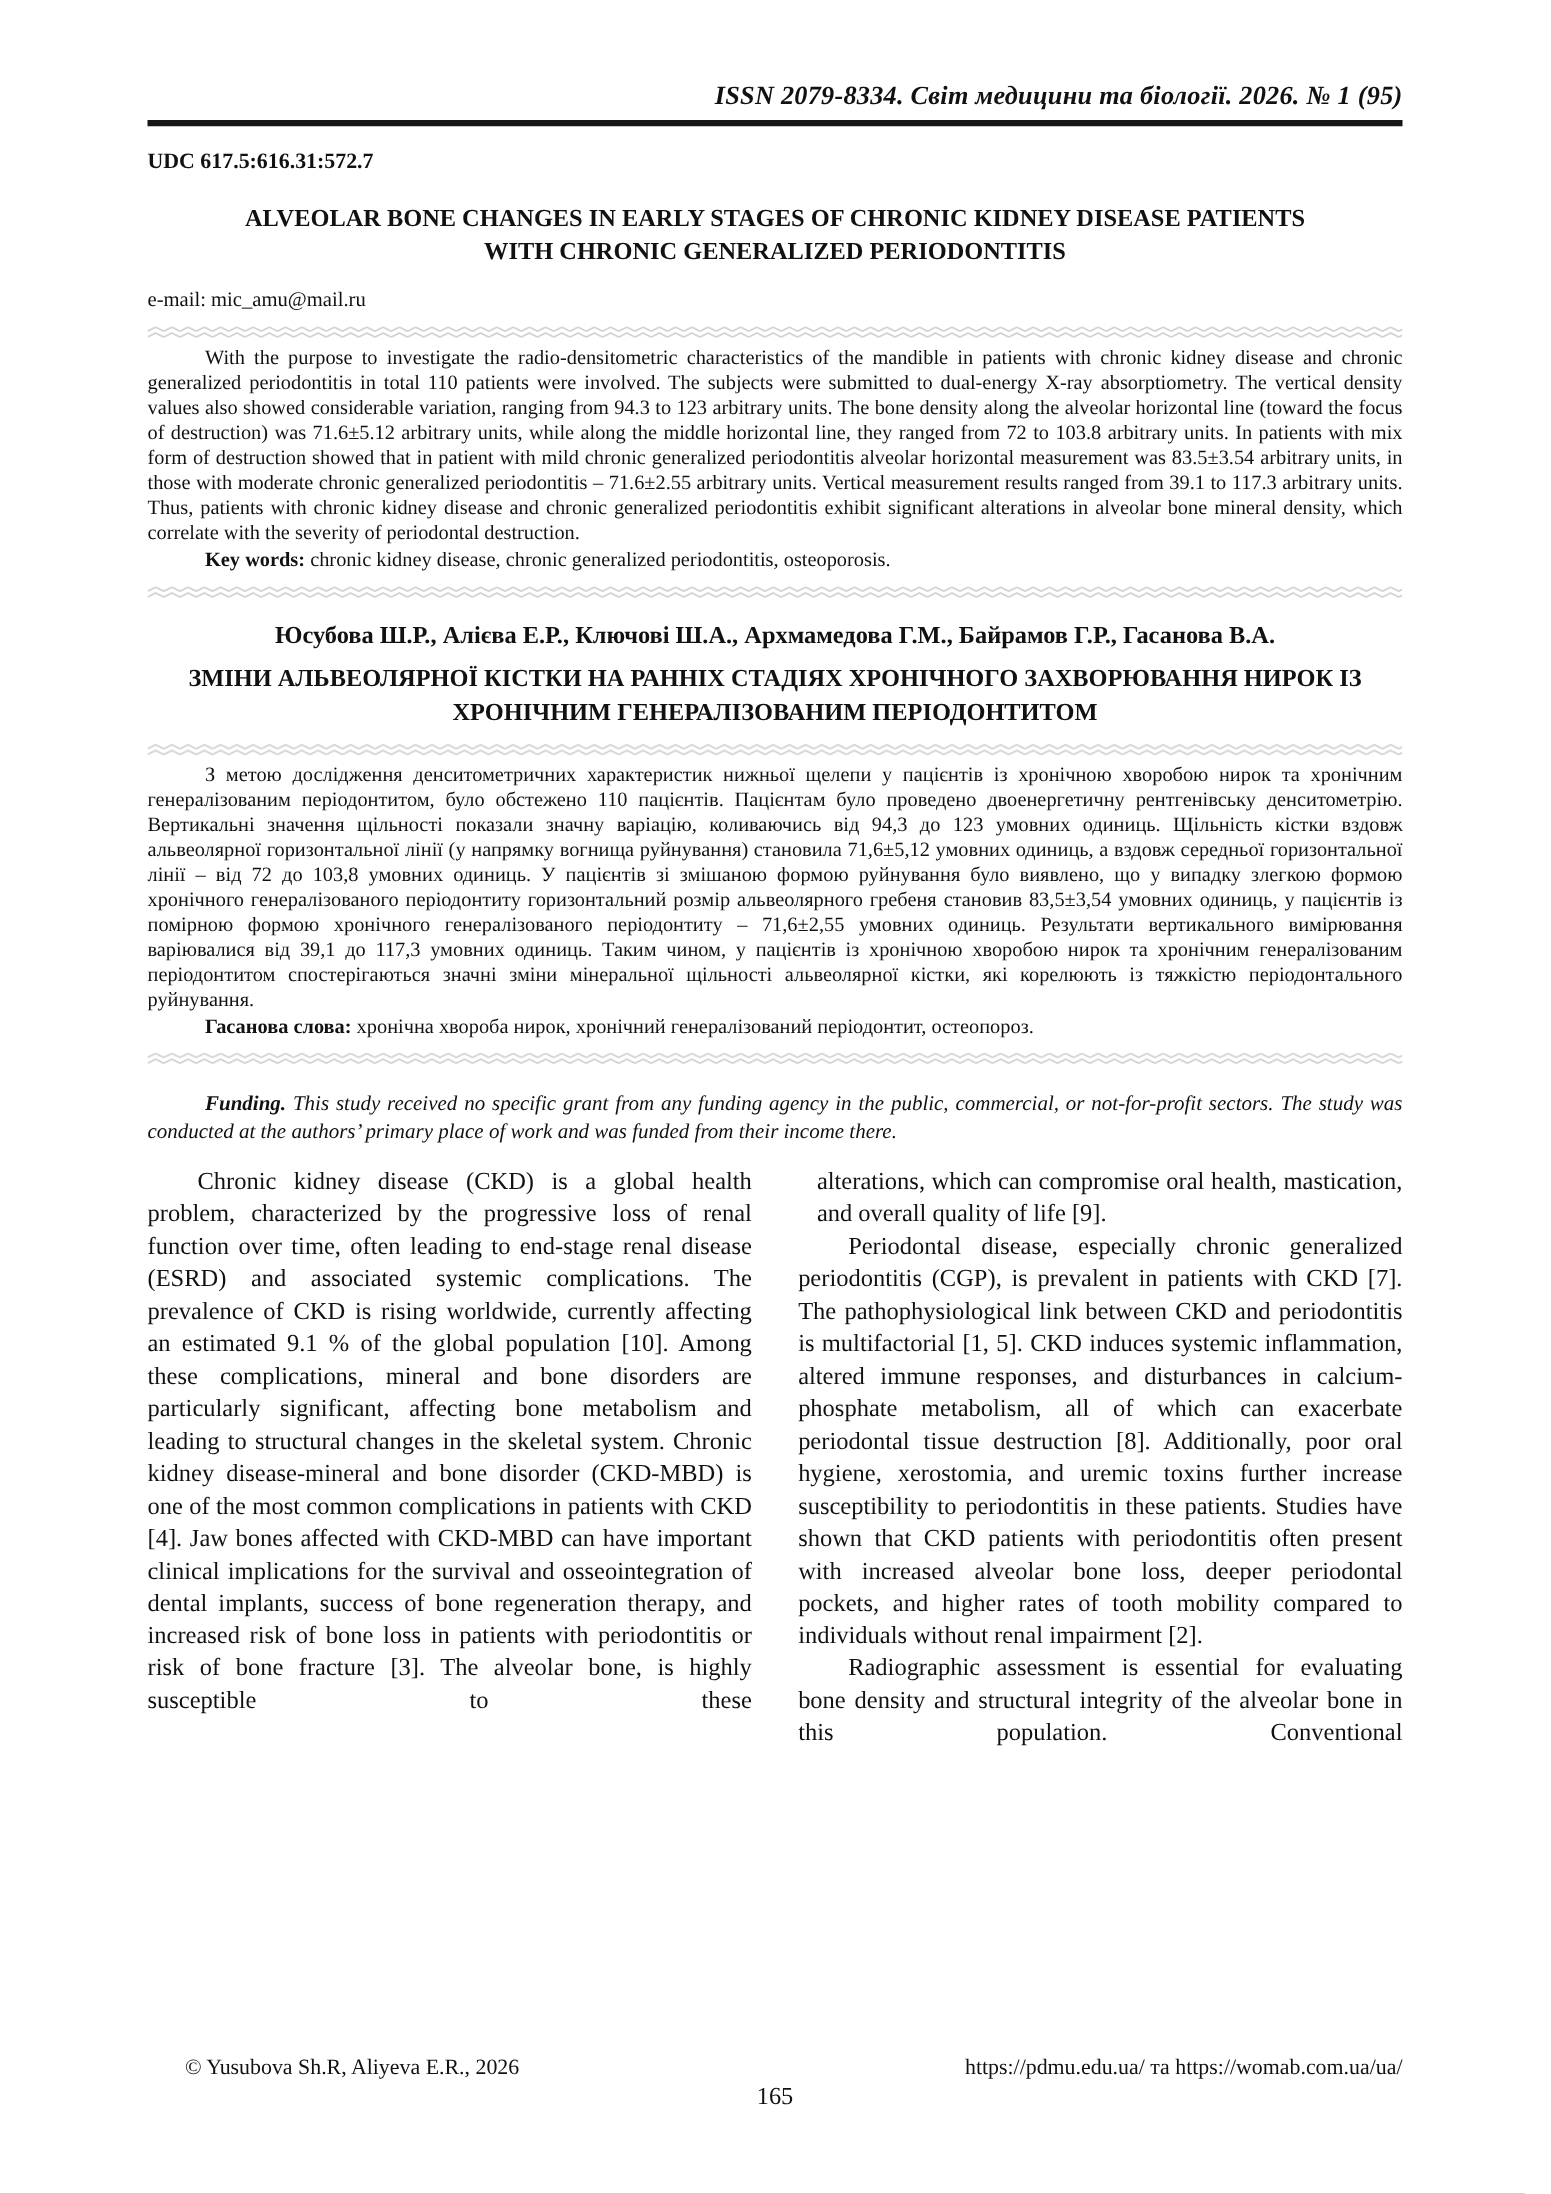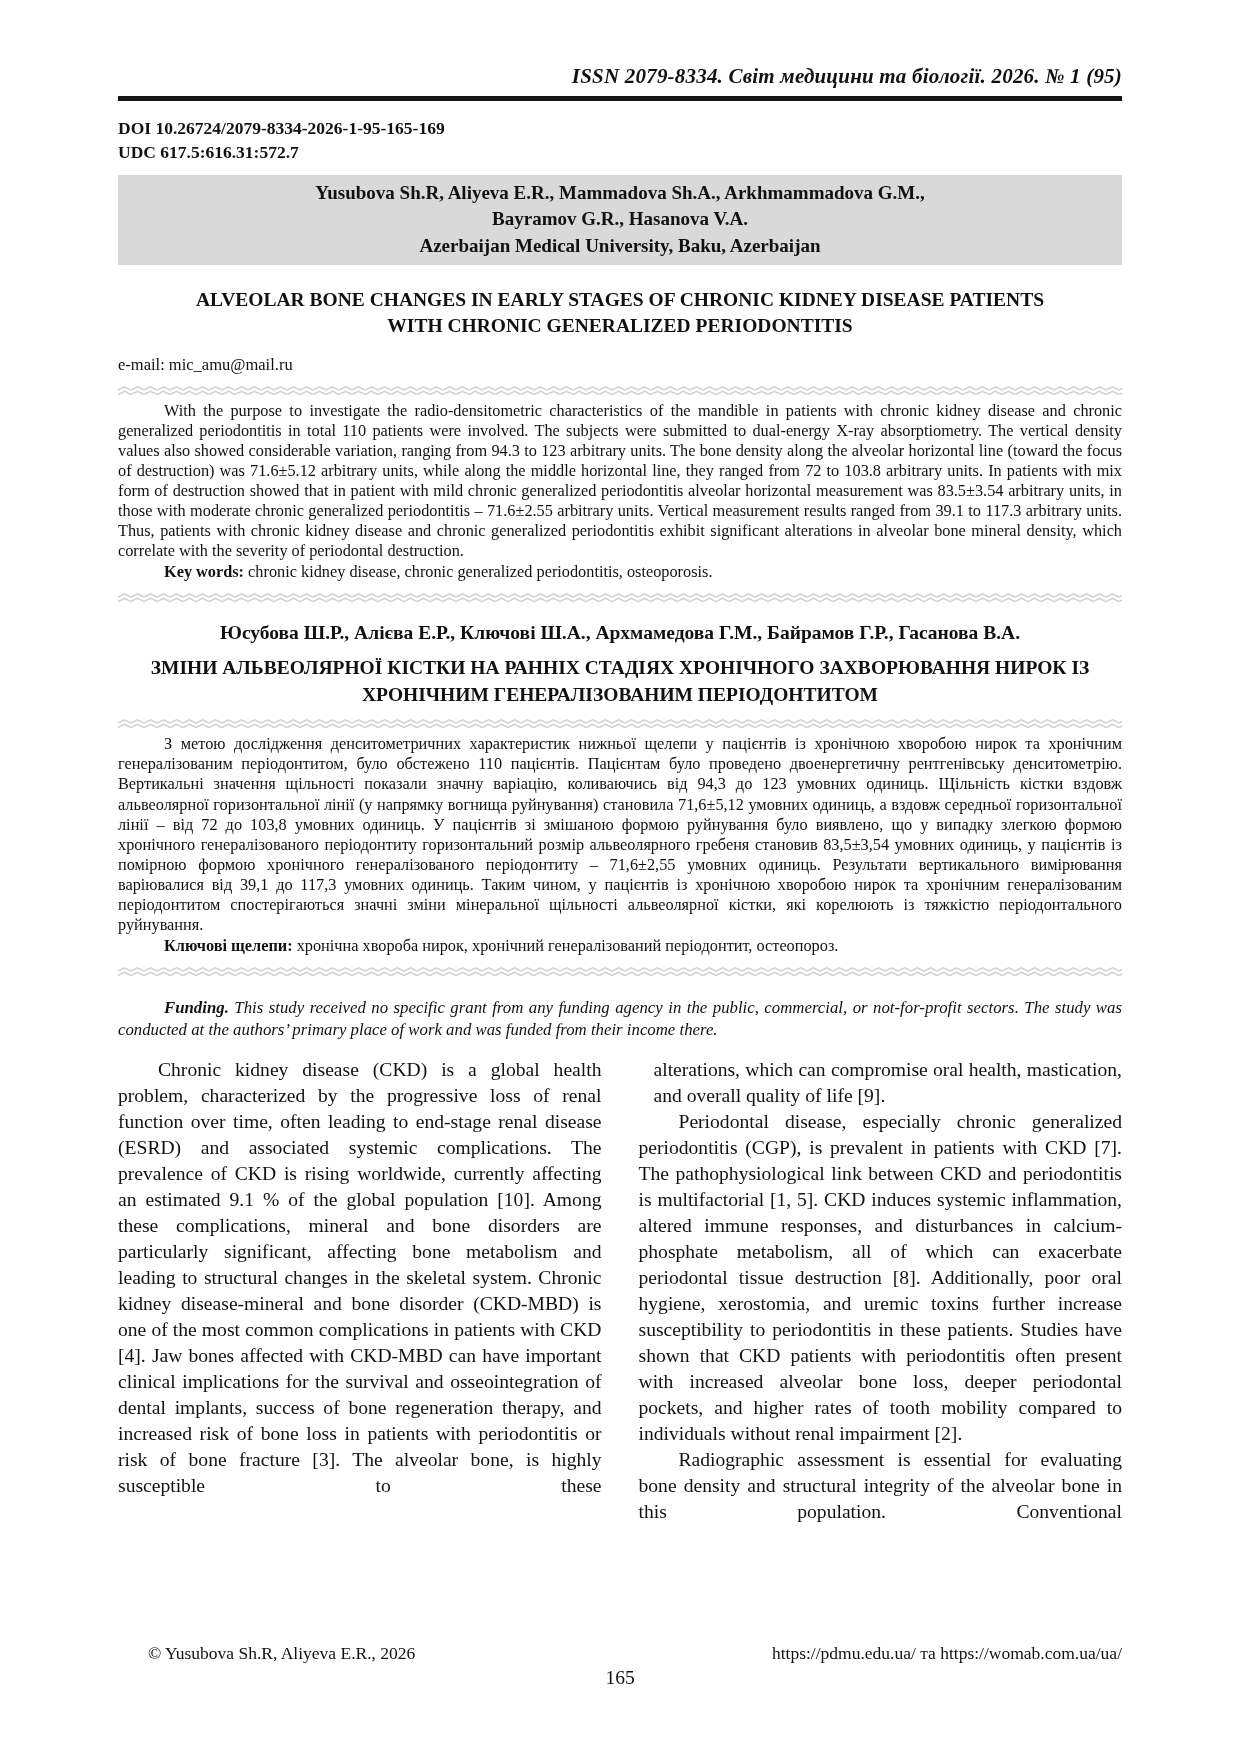--- a/index.html
+++ b/index.html
@@ -64,29 +64,23 @@
 </style>
 </head>
 <body>
 
 <div class="page">
 
   <div class="issn">ISSN 2079-8334. Світ медицини та біології. 2026. № 1 (95)</div>
   <div class="toprule"></div>
 
   <div class="doi-block">
-    <div>DOI 10.26724/2079-8334-2026-1-95-165-169</div>
     <div>UDC 617.5:616.31:572.7</div>
   </div>
 
-  <div class="authors-box">
-    <div>Yusubova Sh.R, Aliyeva E.R., Mammadova Sh.A., Arkhmammadova G.M.,</div>
-    <div>Bayramov G.R., Hasanova V.A.</div>
-    <div>Azerbaijan Medical University, Baku, Azerbaijan</div>
-  </div>
 
   <div class="title-en">ALVEOLAR BONE CHANGES IN EARLY STAGES OF CHRONIC KIDNEY DISEASE PATIENTS WITH CHRONIC GENERALIZED PERIODONTITIS</div>
 
   <div class="email">e-mail: mic_amu@mail.ru</div>
 
   <svg class="zigzag zz-m" width="1004" height="10" preserveAspectRatio="none">
     <defs>
       <pattern id="zz" width="13" height="10" patternUnits="userSpaceOnUse">
         <polyline points="0,4 6.5,0.8 13,4" fill="none" stroke="#cfcfcf" stroke-width="1.4"></polyline>
         <polyline points="0,8.6 6.5,5.4 13,8.6" fill="none" stroke="#cfcfcf" stroke-width="1.4"></polyline>
@@ -106,21 +100,21 @@
 
   <div class="authors-ua">Юсубова Ш.Р., Алієва Е.Р., Ключові Ш.А., Архмамедова Г.М., Байрамов Г.Р., Гасанова В.А.</div>
   <div class="title-ua">ЗМІНИ АЛЬВЕОЛЯРНОЇ КІСТКИ НА РАННІХ СТАДІЯХ ХРОНІЧНОГО ЗАХВОРЮВАННЯ НИРОК ІЗ ХРОНІЧНИМ ГЕНЕРАЛІЗОВАНИМ ПЕРІОДОНТИТОМ</div>
 
   <svg class="zigzag zz-m" width="1004" height="10" preserveAspectRatio="none">
     <rect width="100%" height="10" fill="url(#zz)"></rect>
   </svg>
 
   <div class="abstract">
     <div class="para">З метою дослідження денситометричних характеристик нижньої щелепи у пацієнтів із хронічною хворобою нирок та хронічним генералізованим періодонтитом, було обстежено 110 пацієнтів. Пацієнтам було проведено двоенергетичну рентгенівську денситометрію. Вертикальні значення щільності показали значну варіацію, коливаючись від 94,3 до 123 умовних одиниць. Щільність кістки вздовж альвеолярної горизонтальної лінії (у напрямку вогнища руйнування) становила 71,6±5,12 умовних одиниць, а вздовж середньої горизонтальної лінії – від 72 до 103,8 умовних одиниць. У пацієнтів зі змішаною формою руйнування було виявлено, що у випадку злегкою формою хронічного генералізованого періодонтиту горизонтальний розмір альвеолярного гребеня становив 83,5±3,54 умовних одиниць, у пацієнтів із помірною формою хронічного генералізованого періодонтиту – 71,6±2,55 умовних одиниць. Результати вертикального вимірювання варіювалися від 39,1 до 117,3 умовних одиниць. Таким чином, у пацієнтів із хронічною хворобою нирок та хронічним генералізованим періодонтитом спостерігаються значні зміни мінеральної щільності альвеолярної кістки, які корелюють із тяжкістю періодонтального руйнування.</div>
-    <div class="kw-line"><span class="b">Ключові щелепи:</span><span> хронічна хвороба нирок, хронічний генералізований періодонтит, остеопороз.</span></div>
+    <div class="kw-line"><span class="b">Гасанова слова:</span><span> хронічна хвороба нирок, хронічний генералізований періодонтит, остеопороз.</span></div>
   </div>
 
   <svg class="zigzag zz-m" width="1004" height="10" preserveAspectRatio="none">
     <rect width="100%" height="10" fill="url(#zz)"></rect>
   </svg>
 
   <div class="funding">
     <div class="para"><span class="b">Funding.</span><span> This study received no specific grant from any funding agency in the public, commercial, or not-for-profit sectors. The study was conducted at the authors’ primary place of work and was funded from their income there.</span></div>
   </div>
 

